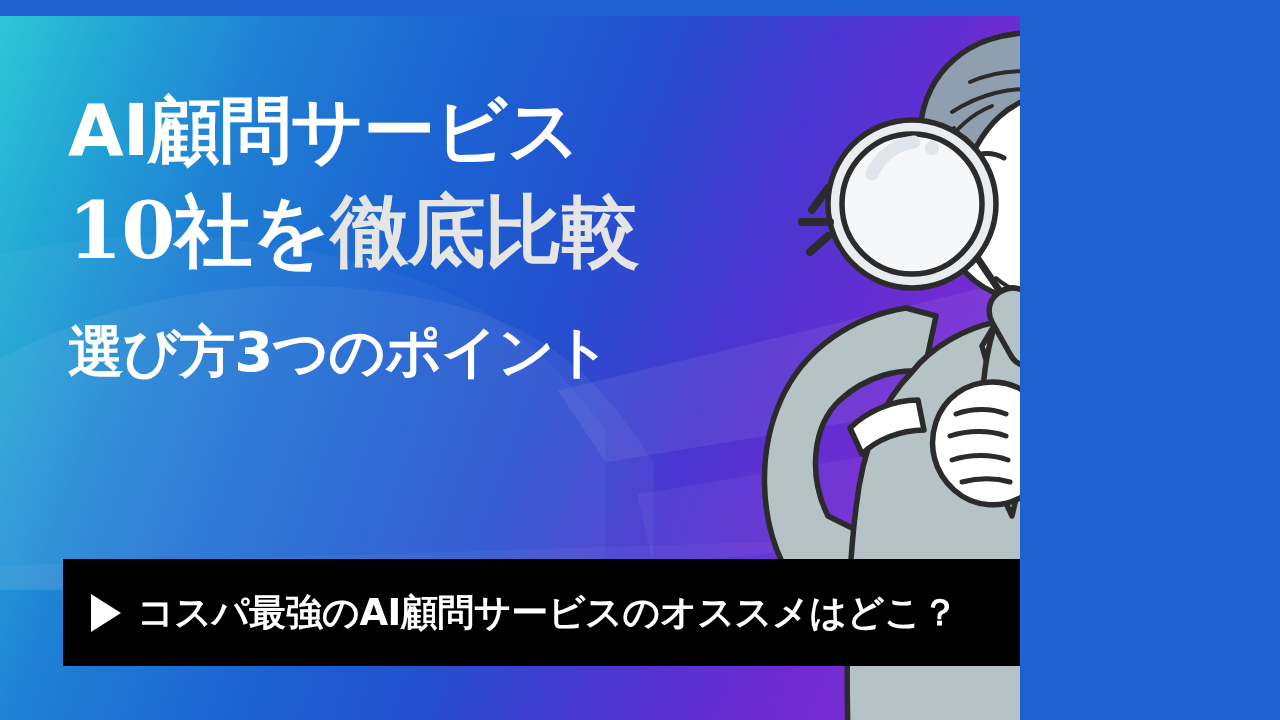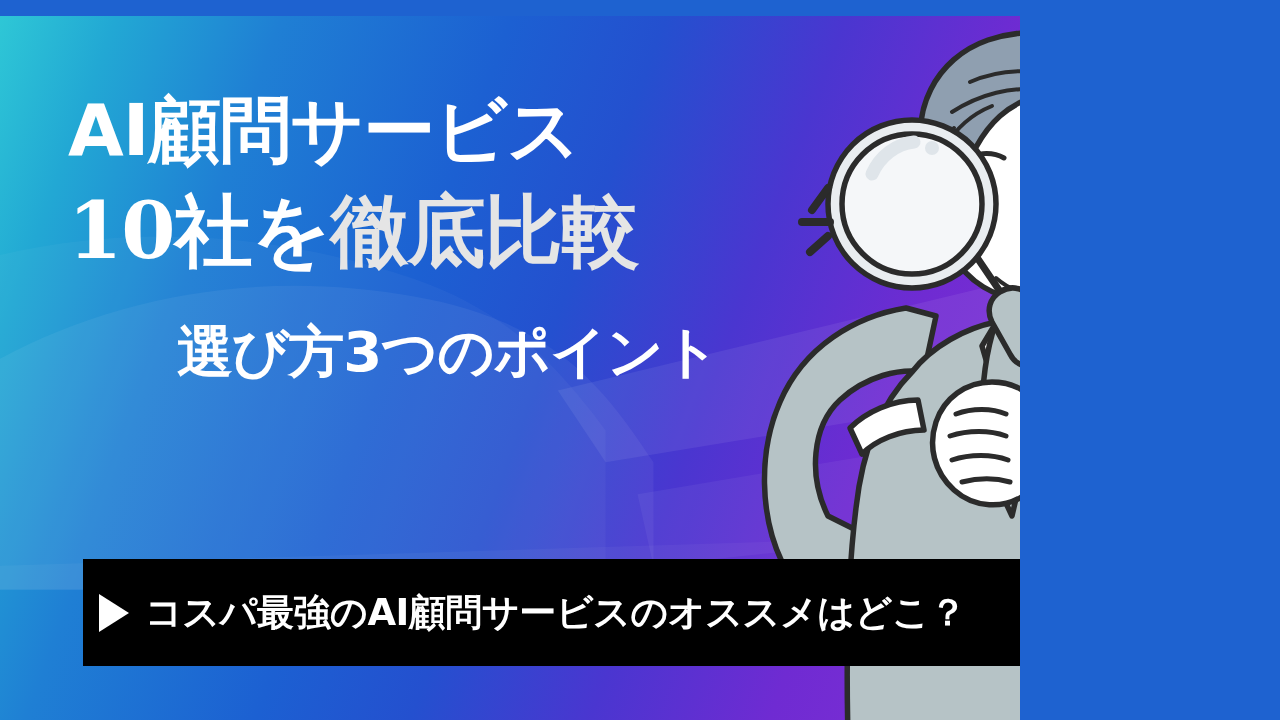--- a/index.html
+++ b/index.html
@@ -56,30 +56,29 @@
     height:92px;
   }
   .hl-line2 .accent { color:#e5e5e5; }
   .hl-line3 {
     font-family:"DejaVu Sans", sans-serif;
     font-weight:bold;
     font-size:56px;
     letter-spacing:-1px;
     margin-top:40px;
     height:68px;
-    text-align:center;
   }
   
   .banner {
     position:absolute;
-    left:83px; top:543px;
+    left:63px; top:543px;
     width:1135px; height:107px;
     background:#000000;
     display:flex; align-items:center;
-    padding-left:16px;
+    padding-left:28px;
     gap:16px;
   }
   .banner .tri {
     width:0; height:0;
     border-left:30px solid #ffffff;
     border-top:19px solid transparent;
     border-bottom:19px solid transparent;
     flex:0 0 auto;
   }
   .banner .btext {

